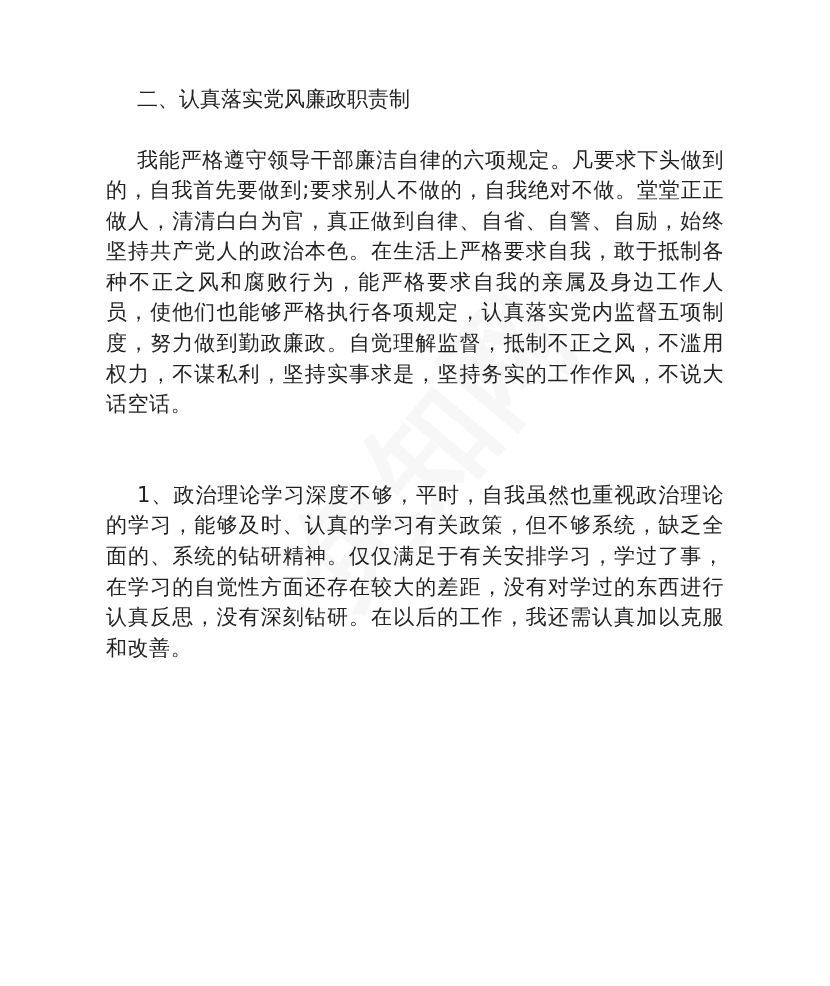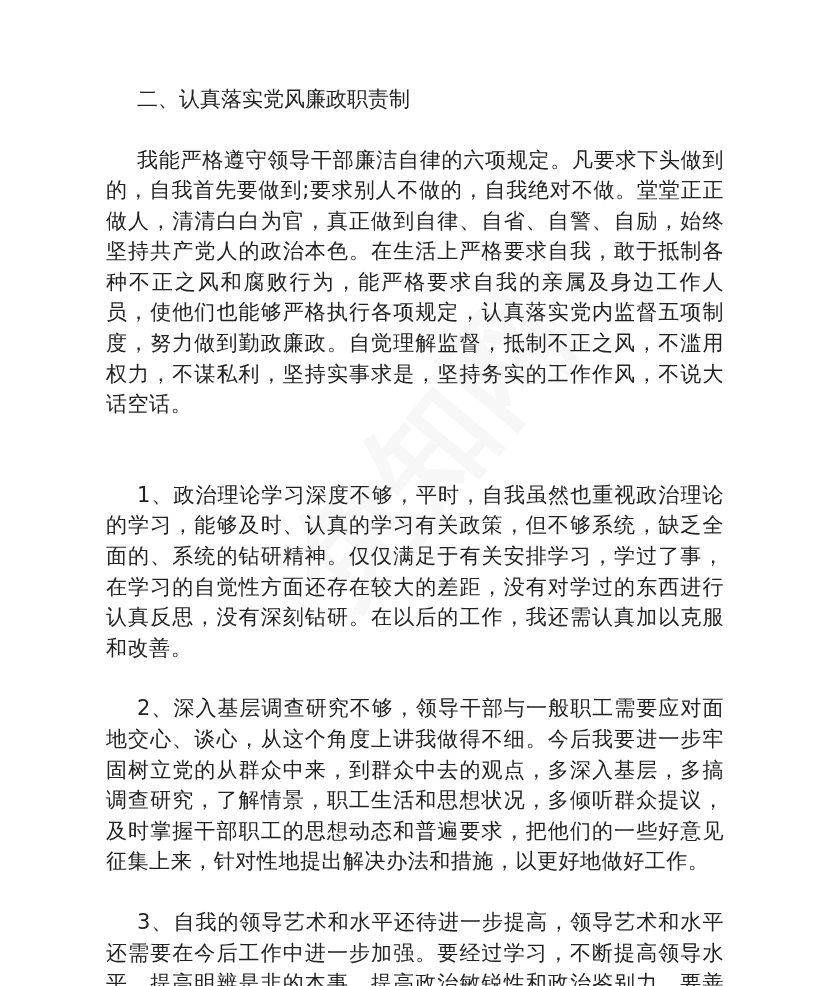--- a/index.html
+++ b/index.html
@@ -63,17 +63,15 @@
 <div class="page">
 
   <p class="heading">二、认真落实党风廉政职责制</p>
   <div class="gap-after-heading"></div>
   <p class="para">我能严格遵守领导干部廉洁自律的六项规定。凡要求下头做到的，自我首先要做到;要求别人不做的，自我绝对不做。堂堂正正做人，清清白白为官，真正做到自律、自省、自警、自励，始终坚持共产党人的政治本色。在生活上严格要求自我，敢于抵制各种不正之风和腐败行为，能严格要求自我的亲属及身边工作人员，使他们也能够严格执行各项规定，认真落实党内监督五项制度，努力做到勤政廉政。自觉理解监督，抵制不正之风，不滥用权力，不谋私利，坚持实事求是，坚持务实的工作作风，不说大话空话。</p>
   <div class="gap-after-para"></div>
 
   <div class="gap-after-heading"></div>
   <p class="para">1、政治理论学习深度不够，平时，自我虽然也重视政治理论的学习，能够及时、认真的学习有关政策，但不够系统，缺乏全面的、系统的钻研精神。仅仅满足于有关安排学习，学过了事，在学习的自觉性方面还存在较大的差距，没有对学过的东西进行认真反思，没有深刻钻研。在以后的工作，我还需认真加以克服和改善。</p>
   <div class="gap-after-para"></div>
-  <p class="para">2、深入基层调查研究不够，领导干部与一般职工需要应对面地交心、谈心，从这个角度上讲我做得不细。今后我要进一步牢固树立党的从群众中来，到群众中去的观点，多深入基层，多搞调查研究，了解情景，职工生活和思想状况，多倾听群众提议，及时掌握干部职工的思想动态和普遍要求，把他们的一些好意见征集上来，针对性地提出解决办法和措施，以更好地做好工作。</p>
   <div class="gap-after-para"></div>
-  <p class="para">3、自我的领导艺术和水平还待进一步提高，领导艺术和水平还需要在今后工作中进一步加强。要经过学习，不断提高领导水平，提高明辨是非的本事，提高政治敏锐性和政治鉴别力，要善于透过现象看本质，站在全局的高度，从整体利益看待问题，解决问题，以</p>
 
 </div>
 
 </body></html>

